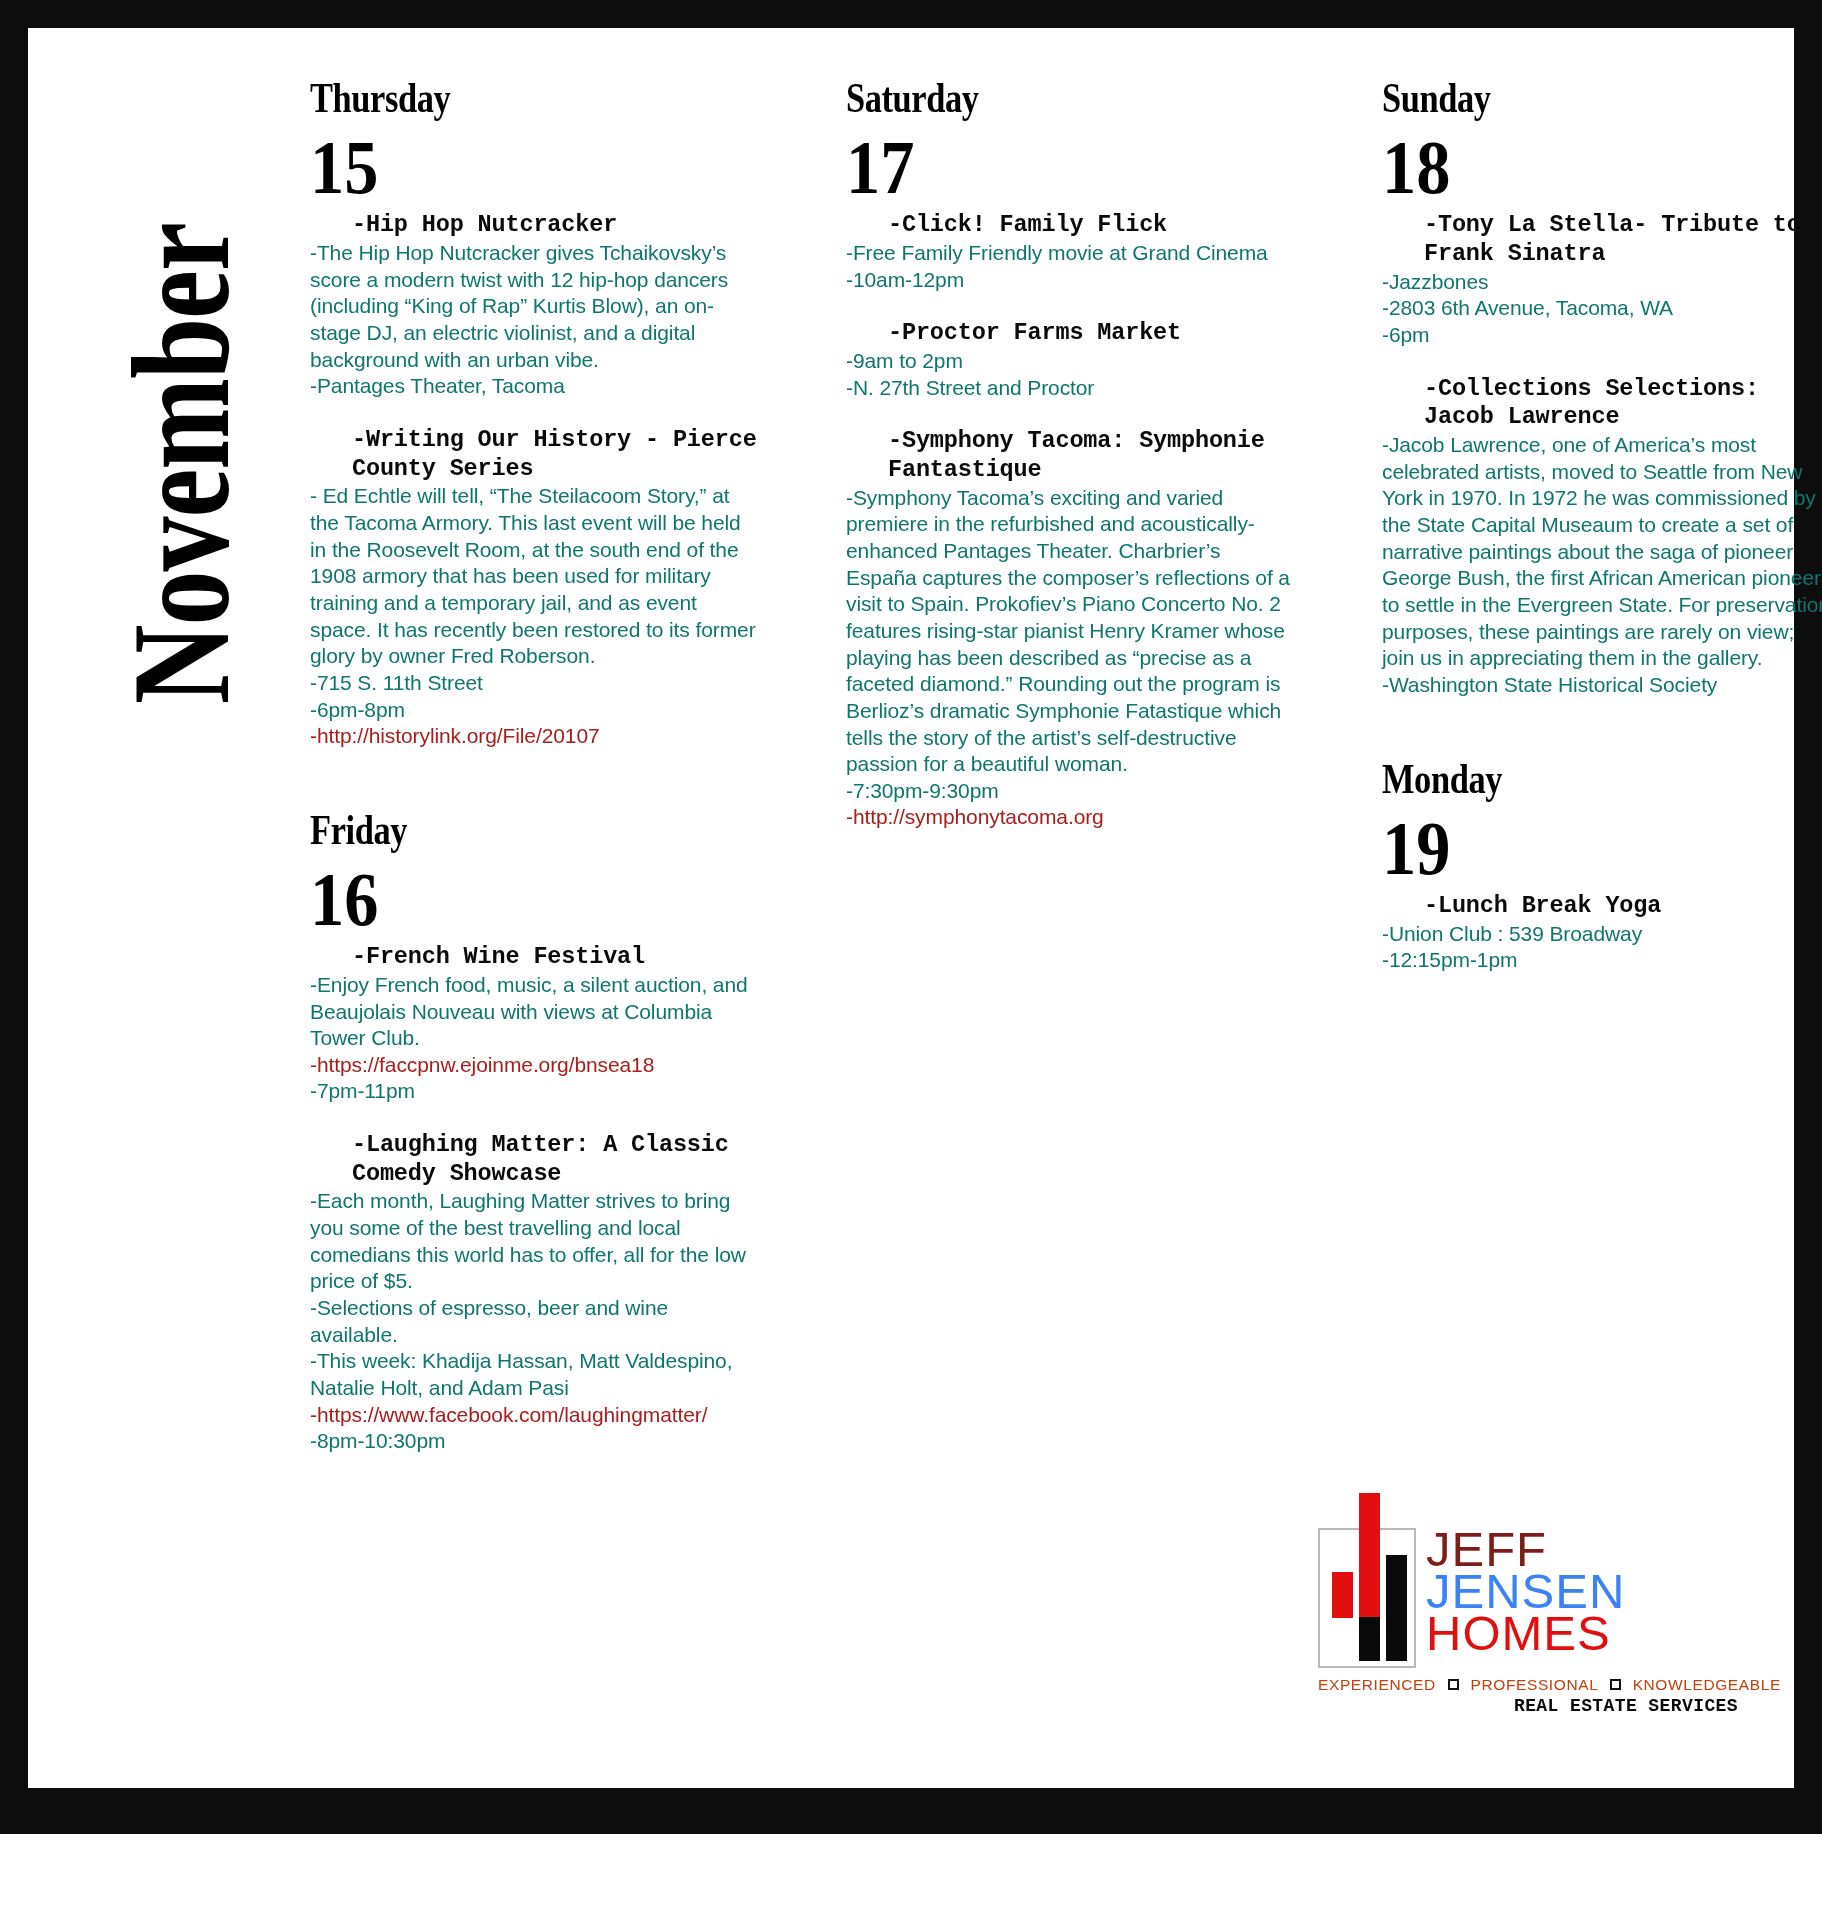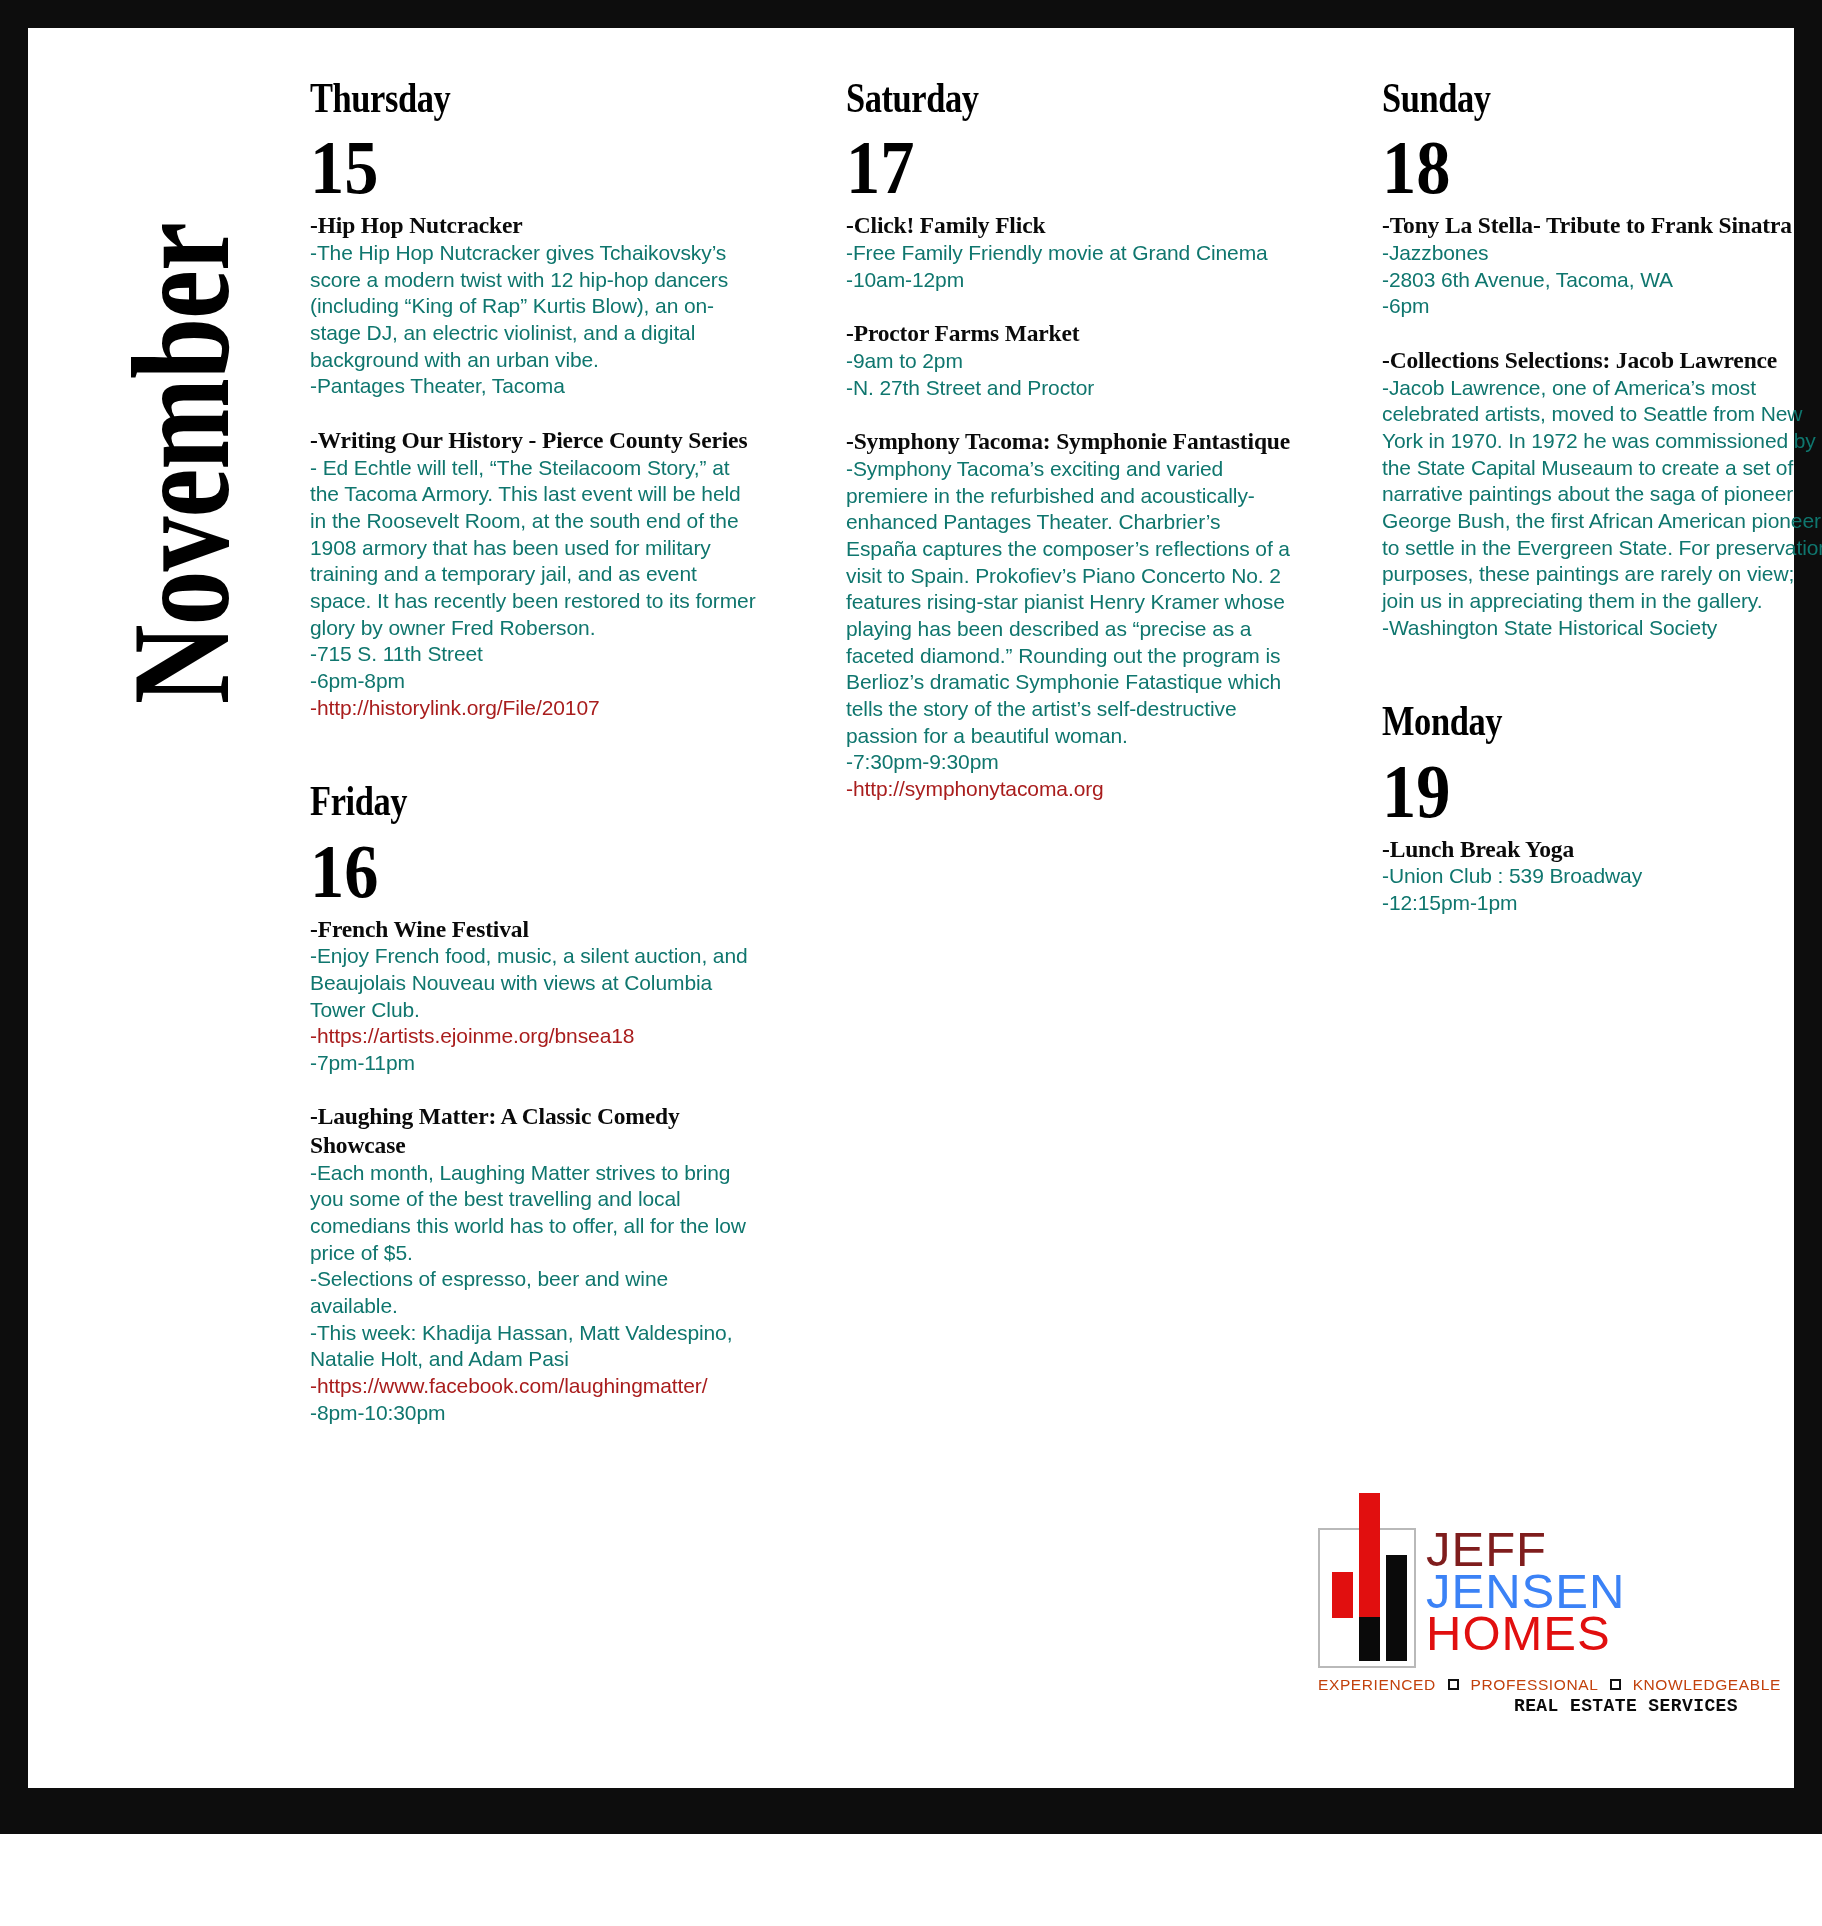--- a/index.html
+++ b/index.html
@@ -107,26 +107,27 @@
     margin-top: 8px;
     margin-bottom: 6px;
     transform: scaleX(0.9);
     transform-origin: left center;
   }
 
   
   .event { margin-bottom: 26px; }
   .event:last-child { margin-bottom: 0; }
   .event-title {
-    font-family: Liberation Serif, serif;
+    font-family: Liberation Mono, monospace;
     font-weight: bold;
     font-size: 23.5px;
     line-height: 1.22;
     color: #0a0a0a;
     letter-spacing: -0.15px;
+    margin-left: 42px;
   }
   .event-line {
     font-family: "Liberation Sans", sans-serif;
     font-weight: normal;
     font-size: 21px;
     line-height: 1.27;
     color: #0f766e;
     letter-spacing: -0.1px;
   }
   .event-line.link { color: #a91d1d; }
@@ -224,21 +225,21 @@
               <div class="event-line">-6pm-8pm</div>
               <div class="event-line link">-http://historylink.org/File/20107</div>
             </div>
           </div>
           <div class="day-block gap-top-xl">
             <div class="day-name">Friday</div>
             <div class="day-num">16</div>
             <div class="event">
               <div class="event-title">-French Wine Festival</div>
               <div class="event-line">-Enjoy French food, music, a silent auction, and Beaujolais Nouveau with views at Columbia Tower Club.</div>
-              <div class="event-line link">-https://artists.ejoinme.org/bnsea18</div>
+              <div class="event-line link">-https://faccpnw.ejoinme.org/bnsea18</div>
               <div class="event-line">-7pm-11pm</div>
             </div>
             <div class="event">
               <div class="event-title">-Laughing Matter: A Classic Comedy Showcase</div>
               <div class="event-line">-Each month, Laughing Matter strives to bring you some of the best travelling and local comedians this world has to offer, all for the low price of $5.</div>
               <div class="event-line">-Selections of espresso, beer and wine available.</div>
               <div class="event-line">-This week: Khadija Hassan, Matt Valdespino, Natalie Holt, and Adam Pasi</div>
               <div class="event-line link">-https://www.facebook.com/laughingmatter/</div>
               <div class="event-line">-8pm-10:30pm</div>
             </div>

